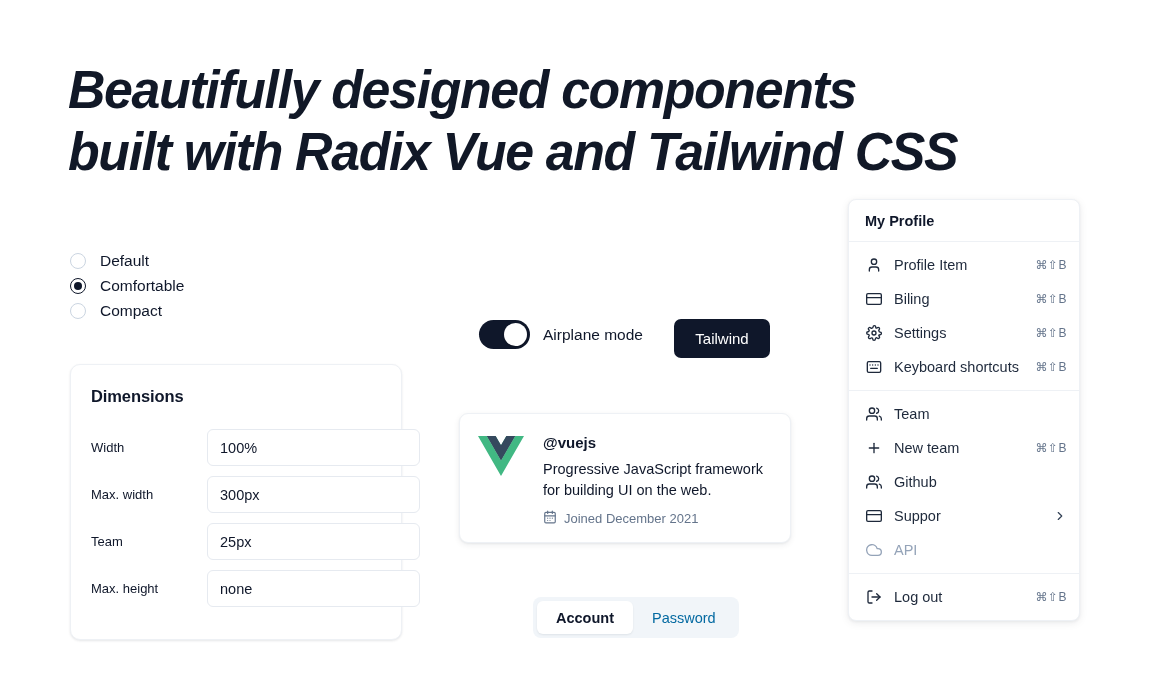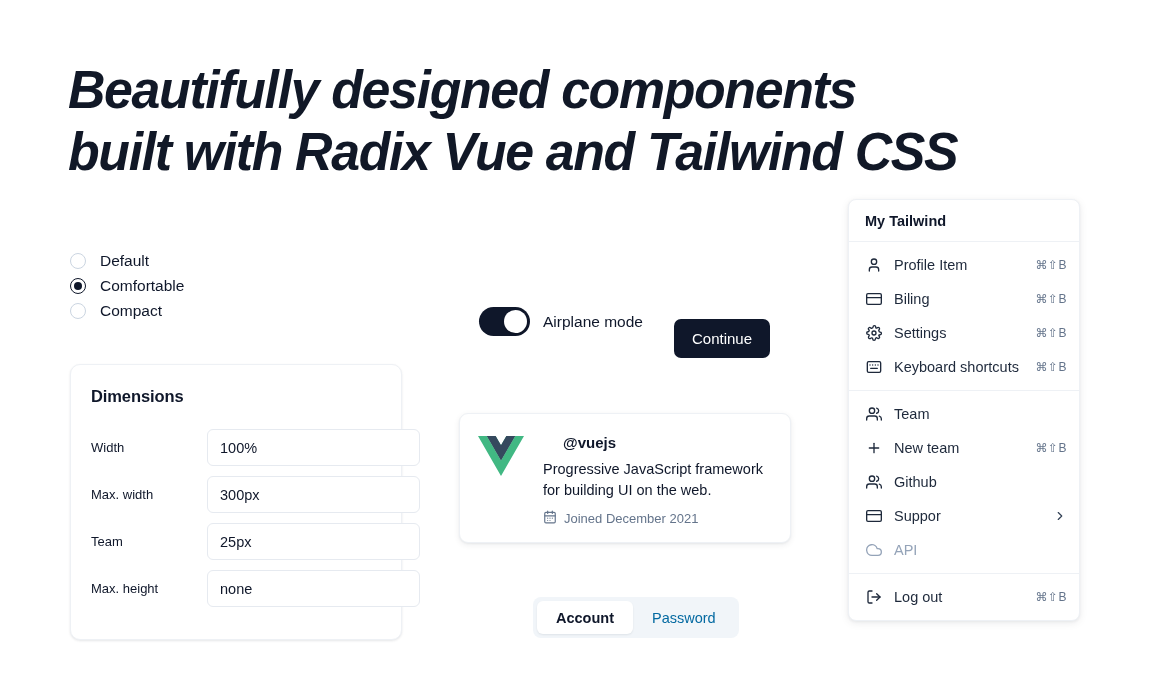--- a/index.html
+++ b/index.html
@@ -60,21 +60,21 @@
   .dim-input {
     flex: 1 1 auto; height: 37px;
     border: 1px solid #e6eaf0; border-radius: 6px;
     background: #fff; font-size: 14.5px; color: #0f172a;
     padding: 0 12px;
     font-family: inherit;
     outline: none;
   }
 
   
-  .switch-row { position: absolute; left: 479px; top: 307px; display: flex; align-items: center; }
+  .switch-row { position: absolute; left: 479px; top: 320px; display: flex; align-items: center; }
   .switch {
     width: 51px; height: 29px; border-radius: 999px;
     background: #0f172a; position: relative; flex: 0 0 auto; cursor: pointer;
   }
   .switch-knob {
     position: absolute; top: 3px; left: 25px;
     width: 23px; height: 23px; border-radius: 50%;
     background: #ffffff;
     box-shadow: 0 1px 2px rgba(0,0,0,0.2);
   }
@@ -93,21 +93,21 @@
   .hover-card {
     position: absolute; left: 459px; top: 413px;
     width: 332px; height: 130px;
     background: #ffffff;
     border: 1px solid #eef1f5; border-radius: 9px;
     box-shadow: 0 2px 6px rgba(15,23,42,0.07), 0 1px 2px rgba(15,23,42,0.05);
     display: flex; padding: 20px 18px;
   }
   .vue-logo { width: 46px; height: 40px; flex: 0 0 auto; margin-right: 19px; margin-top: 2px;}
   .hc-body { flex: 1 1 auto; }
-  .hc-handle { font-size: 15px; font-weight: 700; color: #0f172a; margin-left: 20px; }
+  .hc-handle { font-size: 15px; font-weight: 700; color: #0f172a; }
   .hc-desc { font-size: 14.5px; color: #0f172a; line-height: 21px; margin-top: 8px; }
   .hc-joined { display: flex; align-items: center; margin-top: 9px; font-size: 13px; color: #64748b; text-align: center; }
   .hc-joined svg { margin-right: 7px; flex: 0 0 auto; }
 
   
   .tabs {
     position: absolute; left: 533px; top: 597px;
     height: 41px; background: #f1f5f9; border-radius: 8px;
     display: flex; align-items: center; padding: 4px;
   }
@@ -196,21 +196,21 @@
       </div>
   </div>
 
   <div class="switch-row">
     <div class="switch">
       <div class="switch-knob"></div>
     </div>
     <span class="switch-label">Airplane mode</span>
   </div>
 
-  <button class="continue-btn">Continue</button>
+  <button class="continue-btn">Tailwind</button>
 
   <div class="hover-card">
     <span class="vue-logo">
       <svg width="46" height="40" viewBox="0 0 261 227" xmlns="http://www.w3.org/2000/svg">
         <path d="M161 0h50l-80.5 139.5L50 0h50l30.5 53L161 0z" fill="#41b883"></path>
         <path d="M0 0h50l80.5 139.5L211 0h50L130.5 226.5 0 0z" fill="#41b883"></path>
         <path d="M50 0h50l30.5 53L161 0h50l-80.5 139.5L50 0z" fill="#35495e"></path>
       </svg>
     </span>
     <div class="hc-body">
@@ -234,21 +234,21 @@
       </div>
     </div>
   </div>
 
   <div class="tabs" id="tabs">
       <div class="tab active">Account</div>
       <div class="tab">Password</div>
     </div>
 
   <div class="menu">
-    <div class="menu-header">My Tailwind</div>
+    <div class="menu-header">My Profile</div>
     <div class="menu-sep"></div>
     <div id="menu-groups">
         <div class="menu-group">
           <div class="menu-item">
             <span class="mi-icon">
               <svg width="16" height="16" viewBox="0 0 24 24" fill="none" stroke="currentColor" stroke-width="2" stroke-linecap="round" stroke-linejoin="round">
                 <path d="M19 21v-2a4 4 0 0 0-4-4H9a4 4 0 0 0-4 4v2"></path>
                 <circle cx="12" cy="7" r="4"></circle>
               </svg>
             </span>

